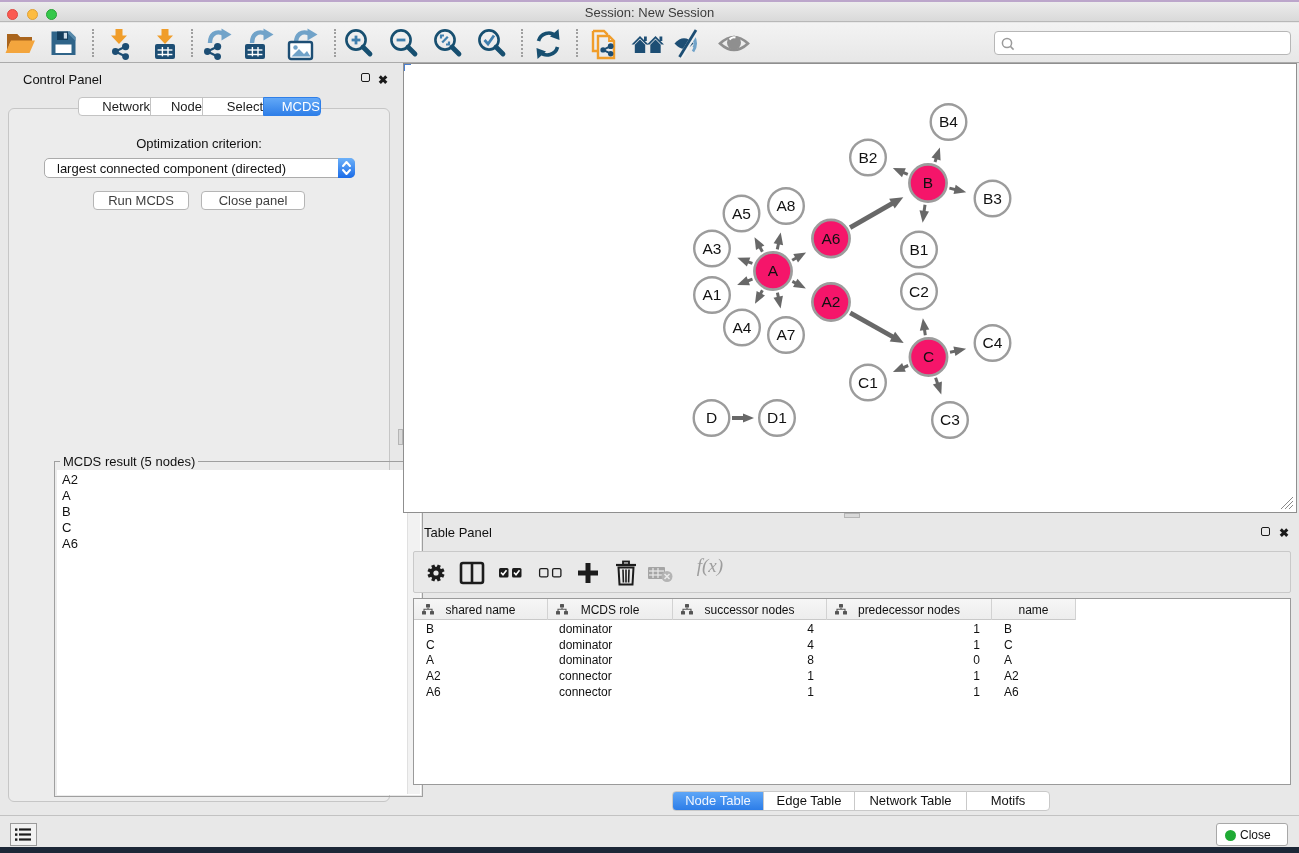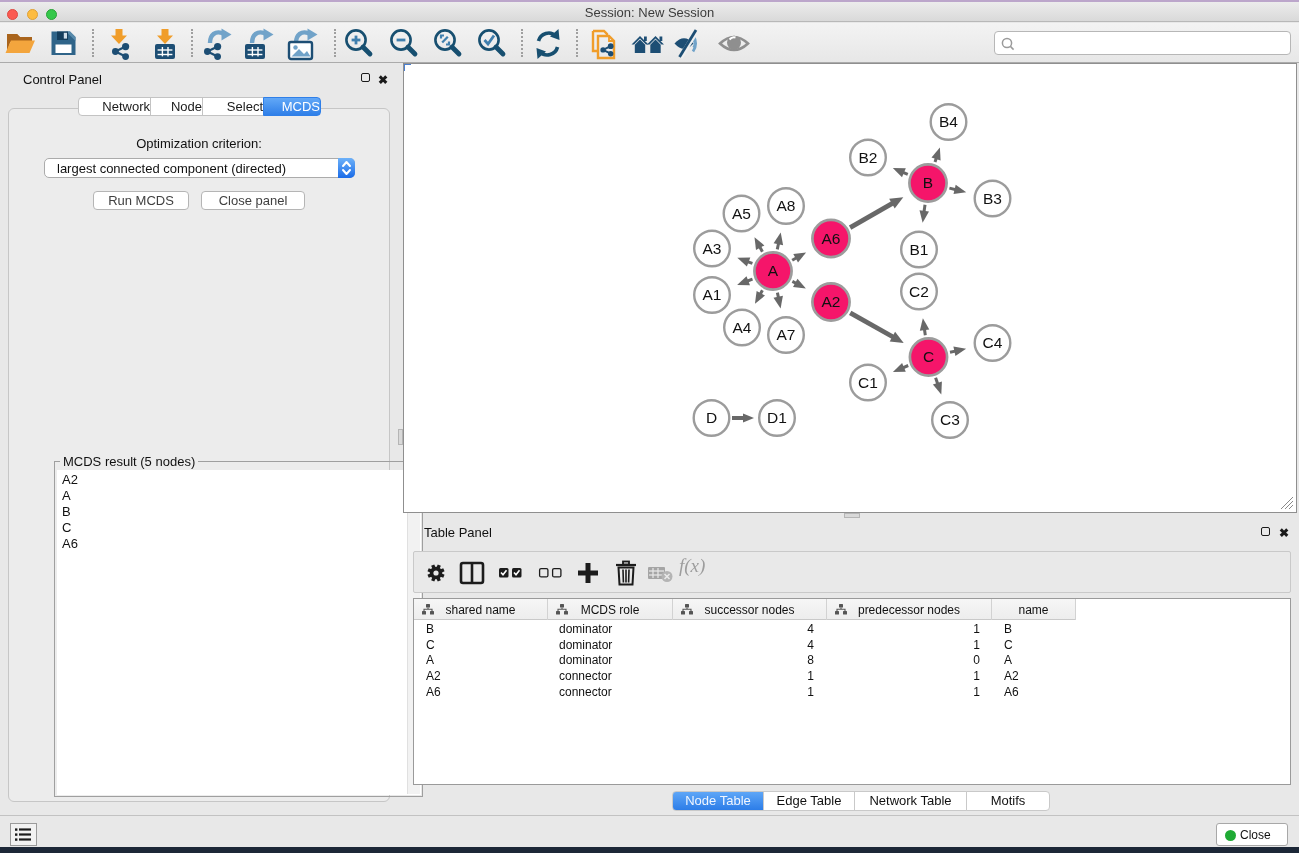--- a/index.html
+++ b/index.html
@@ -402,21 +402,21 @@
         <rect x="3" y="9" width="17" height="12" rx="1" fill="#6e6e6e"></rect>
         <line x1="4" y1="13" x2="19" y2="13" stroke="#e9e9e9" stroke-width="1.2"></line>
         <line x1="4" y1="17" x2="19" y2="17" stroke="#e9e9e9" stroke-width="1.2"></line>
         <line x1="8" y1="10" x2="8" y2="20" stroke="#e9e9e9" stroke-width="1.2"></line>
         <line x1="13" y1="10" x2="13" y2="20" stroke="#e9e9e9" stroke-width="1.2"></line>
         <circle cx="22" cy="18.5" r="5.5" fill="#8a8a8a"></circle>
         <line x1="19.5" y1="16" x2="24.5" y2="21" stroke="#e9e9e9" stroke-width="1.6"></line>
         <line x1="24.5" y1="16" x2="19.5" y2="21" stroke="#e9e9e9" stroke-width="1.6"></line>
       </g>
     </svg>
-    <div style="position:absolute;left:265px;top:3px;width:44px;font-family:'Liberation Serif',serif;font-style:italic;font-size:19px;color:#9d9d9d;text-align:left">f(x)</div>
+    <div style="position:absolute;left:265px;top:3px;width:44px;font-family:'Liberation Serif',serif;font-style:italic;font-size:19px;color:#9d9d9d;text-align:right">f(x)</div>
 </div>
 <div class="abs" id="tablebox">
   <div id="thead">
 <div class="hcell" style="left:0px;width:134px">
         <svg class="hico" width="12" height="11" viewBox="0 0 12 11">
           <g fill="#555">
             <rect x="4" y="0" width="4" height="3.4" rx="0.5"></rect>
             <rect x="0" y="7" width="4" height="3.4" rx="0.5"></rect>
             <rect x="8" y="7" width="4" height="3.4" rx="0.5"></rect>
             <path d="M6,3.4 L6,5.2 M2,7 L2,5.2 L10,5.2 L10,7" stroke="#555" stroke-width="1.1" fill="none"></path>

